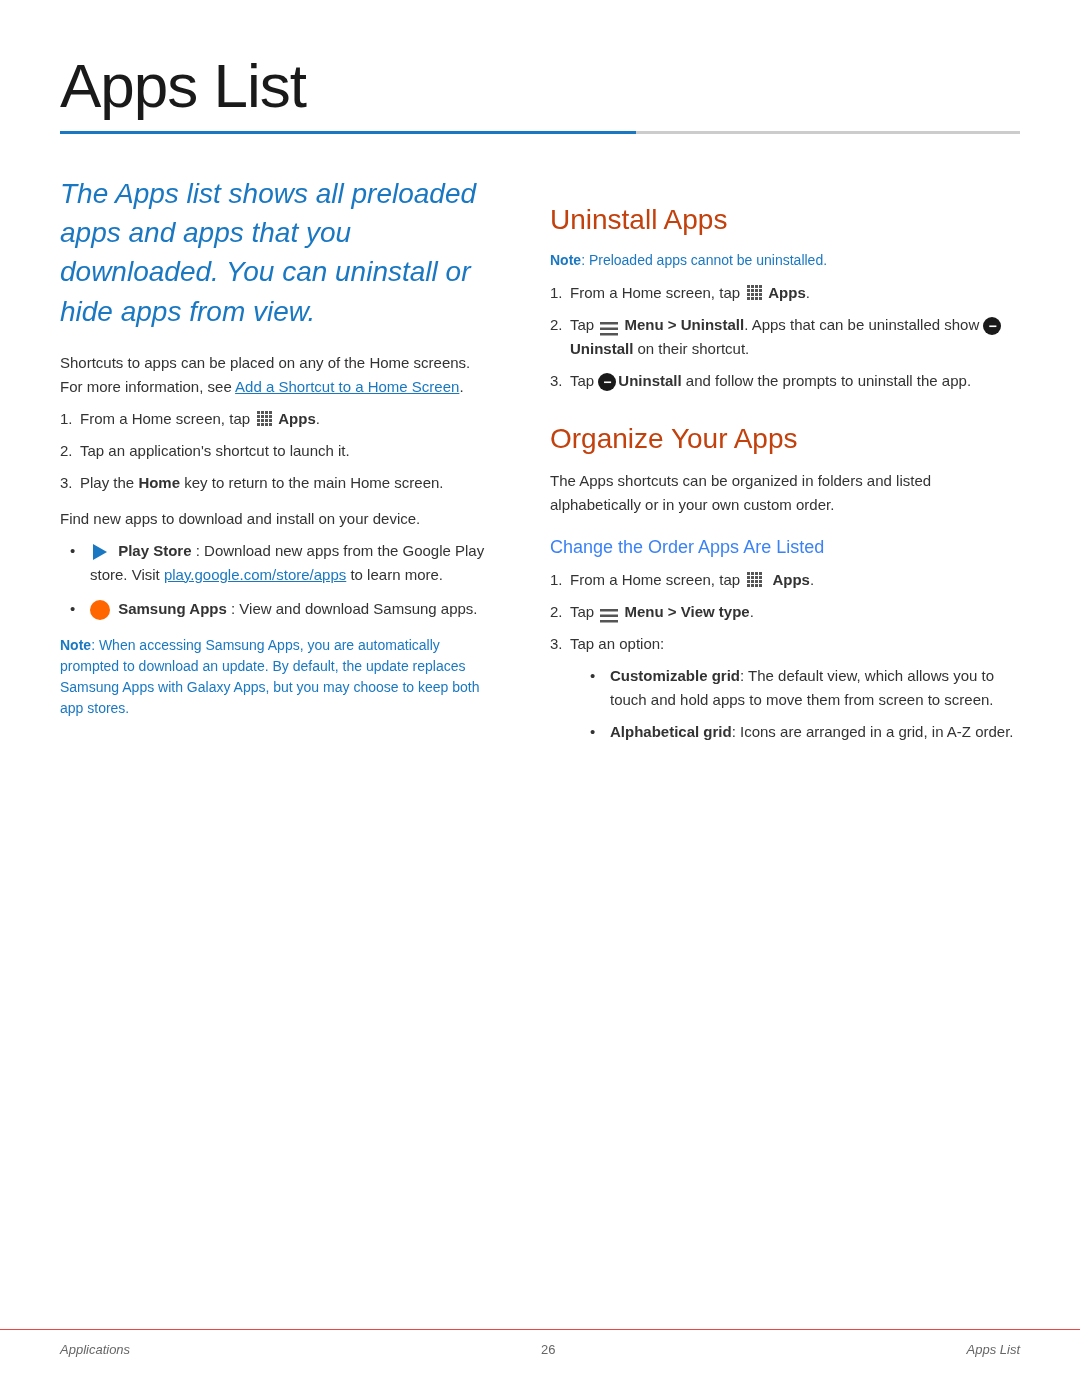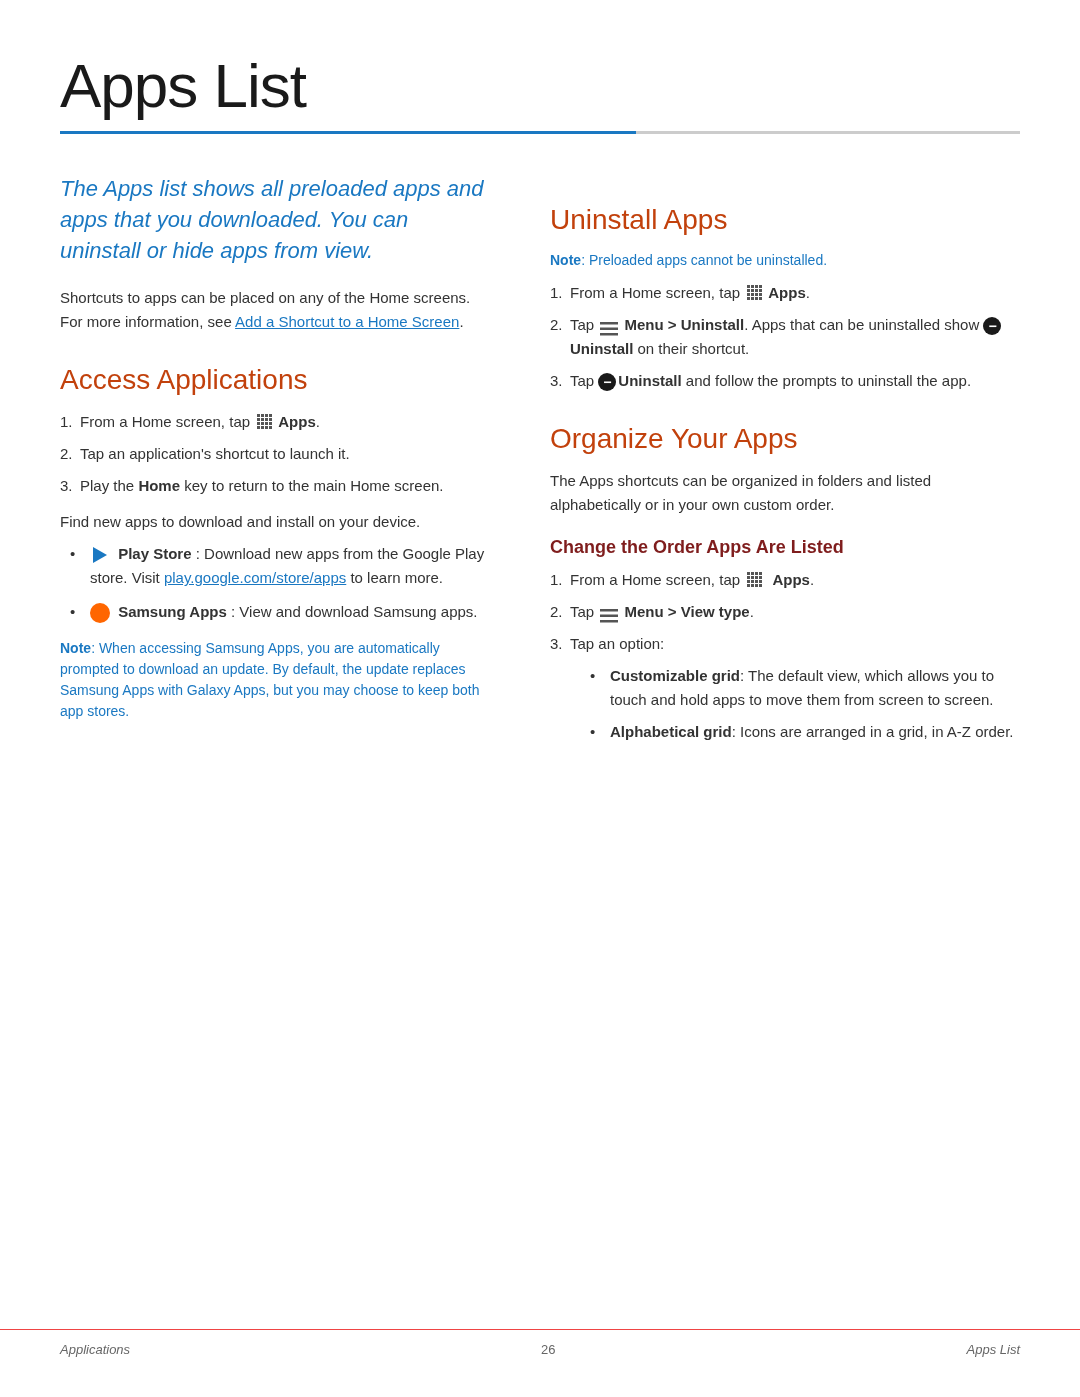--- a/index.html
+++ b/index.html
@@ -36,21 +36,21 @@
     .col-left {
       flex: 0 0 430px;
       max-width: 430px;
     }
 
     .col-right {
       flex: 1;
     }
 
     .intro-text {
-      font-size: 22px;
+      font-size: 28px;
       font-style: italic;
       color: #1a78c2;
       line-height: 1.4;
       margin-bottom: 20px;
     }
 
     .body-text {
       font-size: 15px;
       line-height: 1.6;
       color: #333333;
@@ -66,22 +66,22 @@
     .section-title {
       font-size: 28px;
       font-weight: 300;
       color: #c2410c;
       margin-top: 30px;
       margin-bottom: 14px;
     }
 
     .subsection-title {
       font-size: 18px;
-      font-weight: bold;
-      color: #7f1d1d;
+      font-weight: normal;
+      color: #3b82f6;
       margin-top: 20px;
       margin-bottom: 10px;
     }
 
     .numbered-list {
       list-style: none;
       padding-left: 0;
       margin-bottom: 12px;
     }
 
@@ -269,21 +269,20 @@
 
   <div class="col-left">
 
     <p class="intro-text">The Apps list shows all preloaded apps and apps that you downloaded. You can uninstall or hide apps from view.</p>
 
     <p class="body-text">
       <span>Shortcuts to apps can be placed on any of the Home screens. For more information, see</span>
       <a class="link-text">Add a Shortcut to a Home Screen</a><span>.</span>
     </p>
 
-    <h2 class="section-title">Access Applications</h2>
 
     <ol class="numbered-list">
       <li data-num="1">
         <span>From a Home screen, tap </span>
         <span class="apps-icon">
           <svg viewBox="0 0 20 20" xmlns="http://www.w3.org/2000/svg">
             <rect x="1" y="1" width="3" height="3" fill="#555"></rect>
             <rect x="5" y="1" width="3" height="3" fill="#555"></rect>
             <rect x="9" y="1" width="3" height="3" fill="#555"></rect>
             <rect x="13" y="1" width="3" height="3" fill="#555"></rect>

